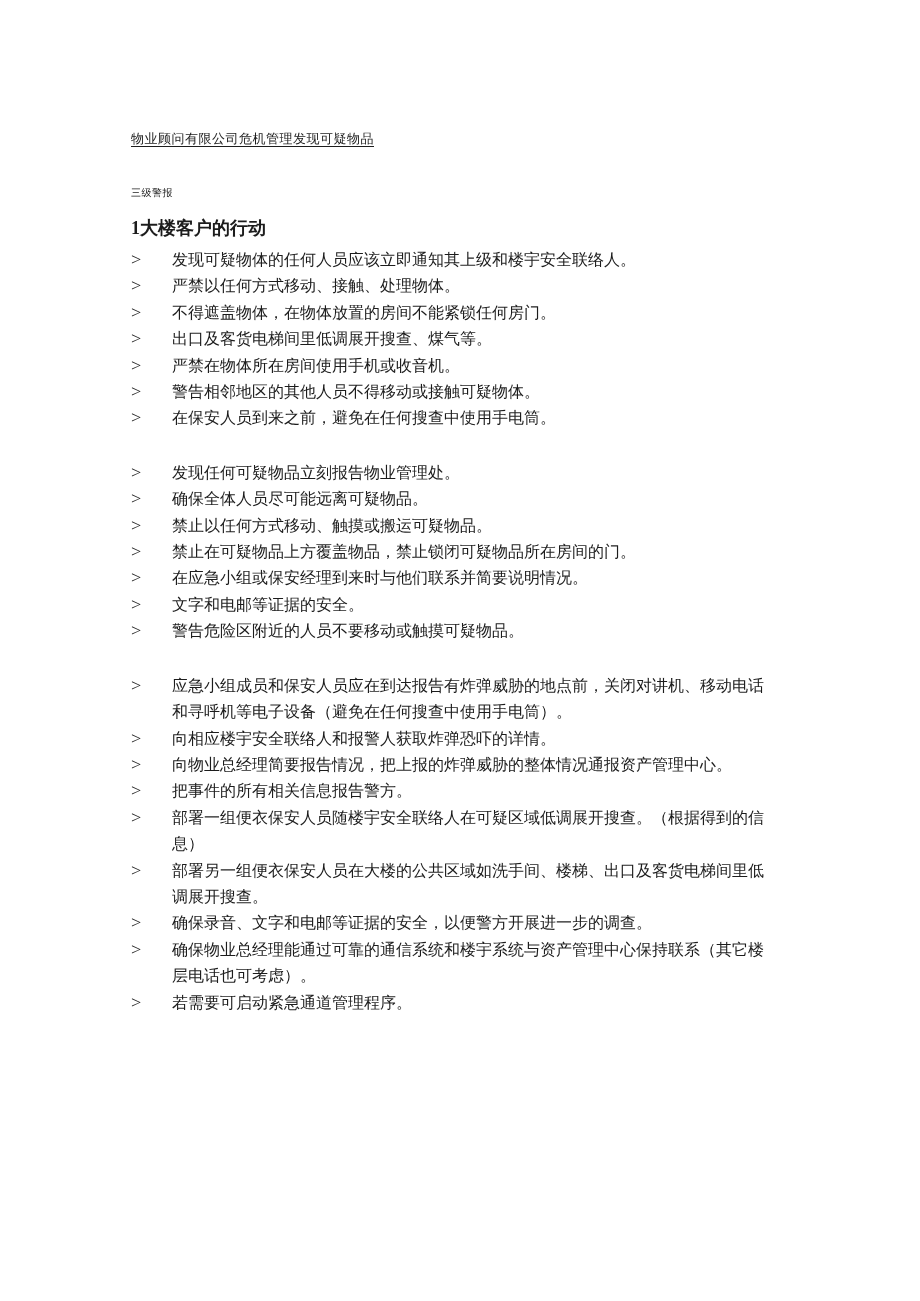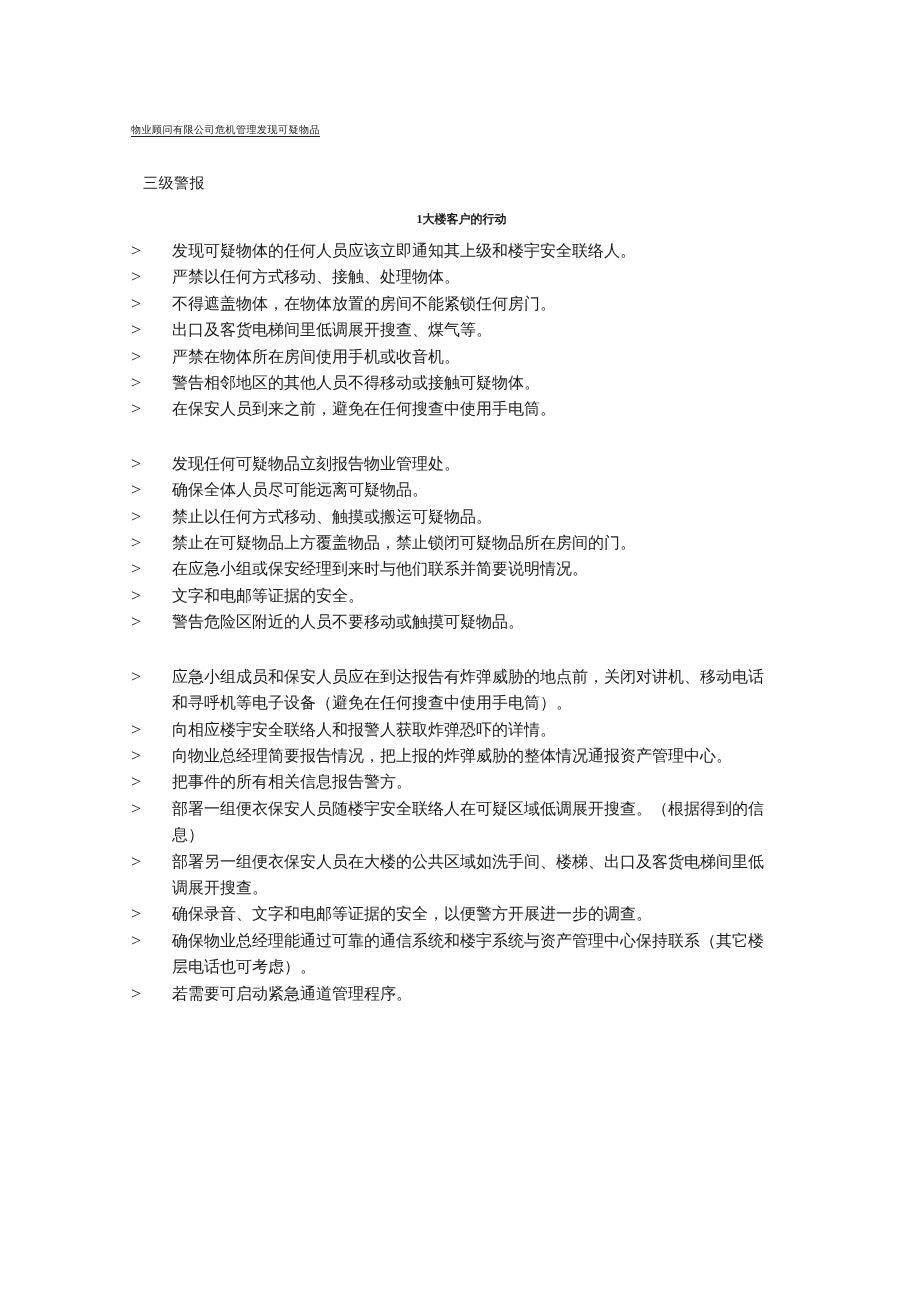--- a/index.html
+++ b/index.html
@@ -8,41 +8,40 @@
     width: 920px;
     height: 1301px;
     background: #ffffff;
     box-sizing: border-box;
     padding: 116px 128px 0 131px;
     font-family: "Liberation Serif", "DejaVu Serif", serif;
     color: #1c1c1c;
     overflow: hidden;
   }
   .doc-title {
-    font-size: 10px;
+    font-size: 13px;
     line-height: 21px;
     text-decoration: underline;
     text-underline-offset: 3px;
-    margin: 3px 0 33px 0;
+    margin: 12px 0 33px 0;
     letter-spacing: 0.5px;
   }
   .alert-level {
-    font-size: 15px;
+    font-size: 10px;
     line-height: 21px;
-    margin: 0 0 14px 12px;
+    margin: 0 0 14px 0;
     letter-spacing: 0.5px;
   }
   .sec { margin: 0; }
   .sec + .sec { margin-top: 28px; }
   .sec-heading {
-    font-size: 12px;
+    font-size: 18px;
     font-weight: bold;
     line-height: 22px;
     margin: 0 0 8px 0;
-    text-align: center;
   }
   .bullet {
     display: flex;
     align-items: flex-start;
     font-size: 16px;
     line-height: 26.4px;
   }
   .marker {
     flex: 0 0 41px;
     width: 41px;

